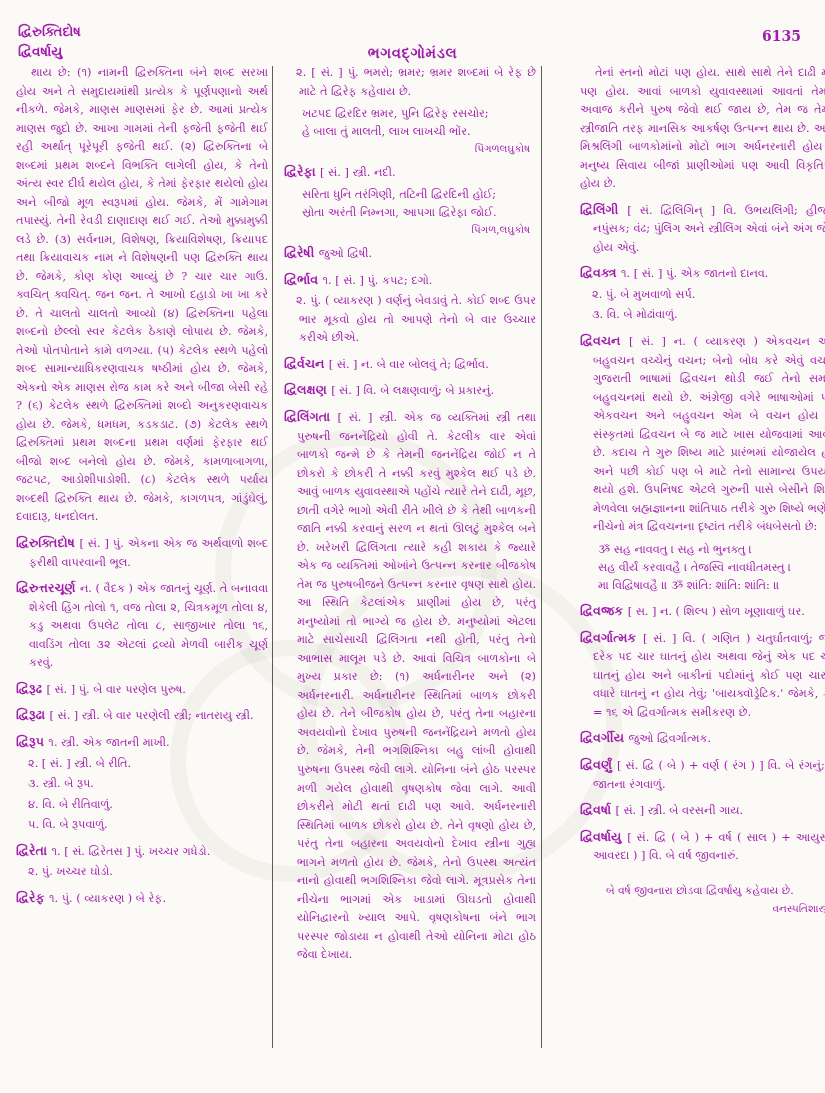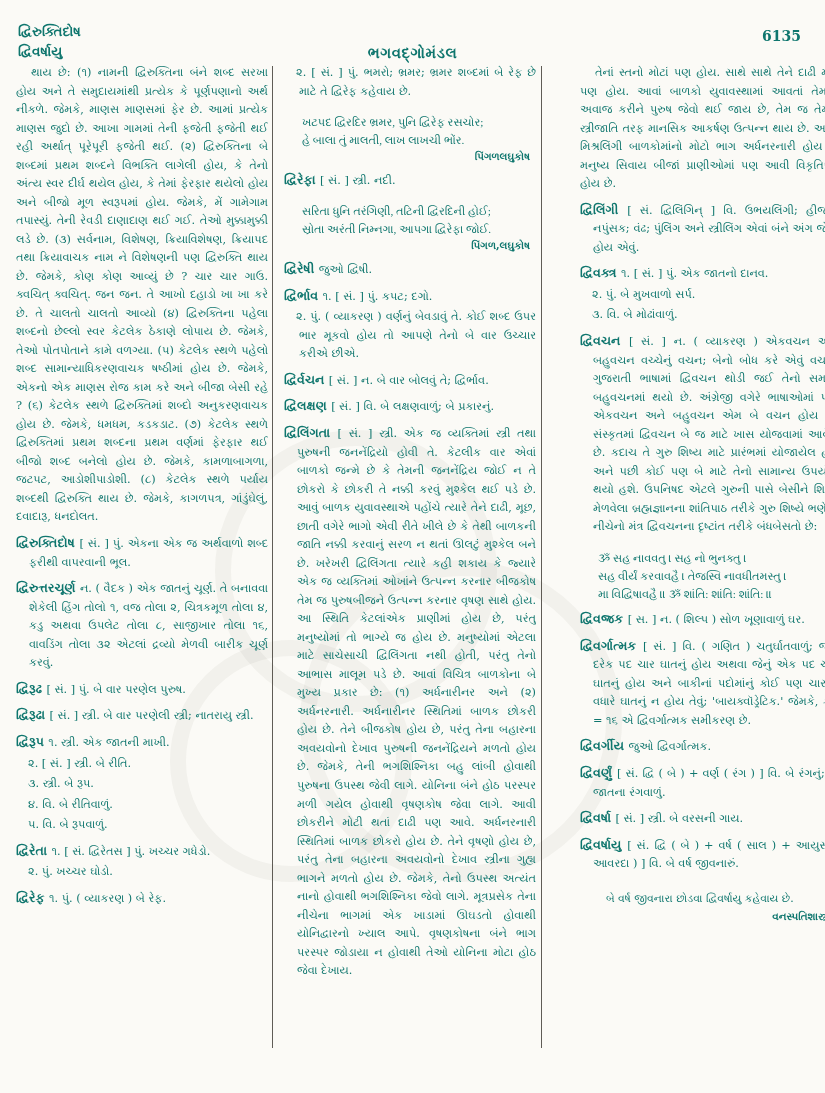--- a/index.html
+++ b/index.html
@@ -1,39 +1,39 @@
 <!DOCTYPE html>
 <html><head>
 <meta charset="utf-8">
 <style>
   html,body{margin:0;padding:0;background:#e8e8e4;}
   #page{position:relative;width:825px;height:1093px;margin:0 auto;background:#fbfaf6;
-        font-family:"DejaVu Serif","Liberation Serif",serif;color:#0f766e;overflow:hidden;}
+        font-family:"DejaVu Serif","Liberation Serif",serif;color:#a21caf;overflow:hidden;}
   
   .guide{position:absolute;left:18px;top:22px;font-weight:bold;font-size:13.5px;line-height:1.45;}
   .guide div{white-space:nowrap;}
   .title{position:absolute;left:0;right:0;top:44px;text-align:center;font-weight:bold;font-size:15px;letter-spacing:.5px;}
   .pagenum{position:absolute;right:24px;top:28px;font-weight:bold;font-size:14px;}
   
   .col{position:absolute;top:64px;height:1014px;overflow:hidden;}
   #col0{left:16px;width:252px;}
   #col1{left:284px;width:252px;}
   #col2{left:580px;width:258px;}
   .rule{position:absolute;top:66px;height:982px;width:1px;background:#38342e;opacity:.8;}
   #rule0{left:272px;}
   #rule1{left:541px;}
   
   .para{font-size:11.3px;line-height:1.64;text-align:justify;margin:0 0 2px 0;word-break:break-word;}
   .body{text-indent:15px;}
   .entry{margin-top:6px;text-indent:-13px;padding-left:13px;}
   .head{font-weight:bold;font-size:12.6px;}
   .sub{padding-left:15px;text-indent:-3px;}
-  .verse{text-align:left;padding-left:18px;margin:12px 0 1px 0;text-indent:0;font-family:Liberation Serif, serif;}
+  .verse{text-align:left;padding-left:18px;margin:4px 0 1px 0;text-indent:0;}
   .verse .vline{line-height:1.6;}
-  .attrib{text-align:right;font-size:10.4px;margin:0 6px 4px 0;line-height:1.3;font-weight:bold;}
+  .attrib{text-align:right;font-size:10.4px;margin:0 6px 4px 0;line-height:1.3;}
   .note{padding-left:26px;font-size:10.8px;text-indent:0;margin-top:16px;}
   
   .wm{position:absolute;border-radius:50%;border:16px solid rgba(90,85,70,.055);pointer-events:none;}
   #wm0{left:215px;top:430px;width:250px;height:250px;}
   #wm1{left:300px;top:560px;width:290px;height:290px;}
   #wm2{left:170px;top:640px;width:210px;height:210px;}
 </style>
 </head>
 <body>
 

